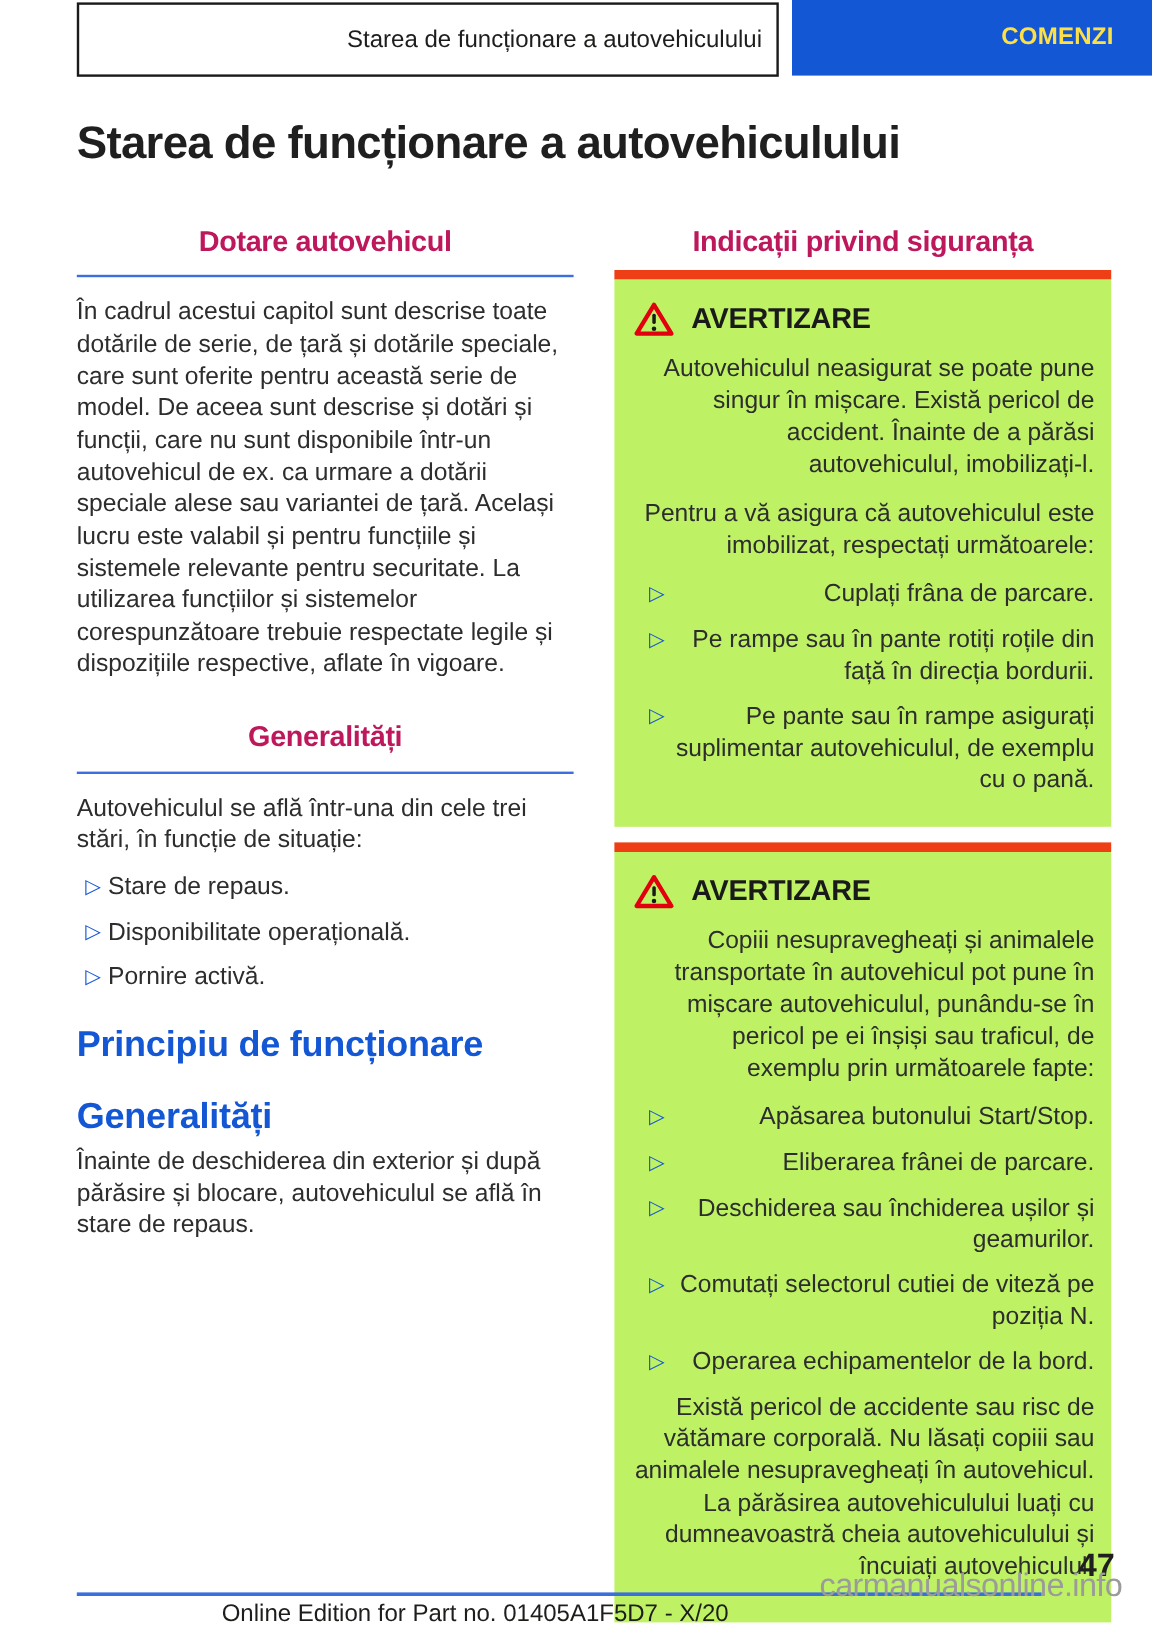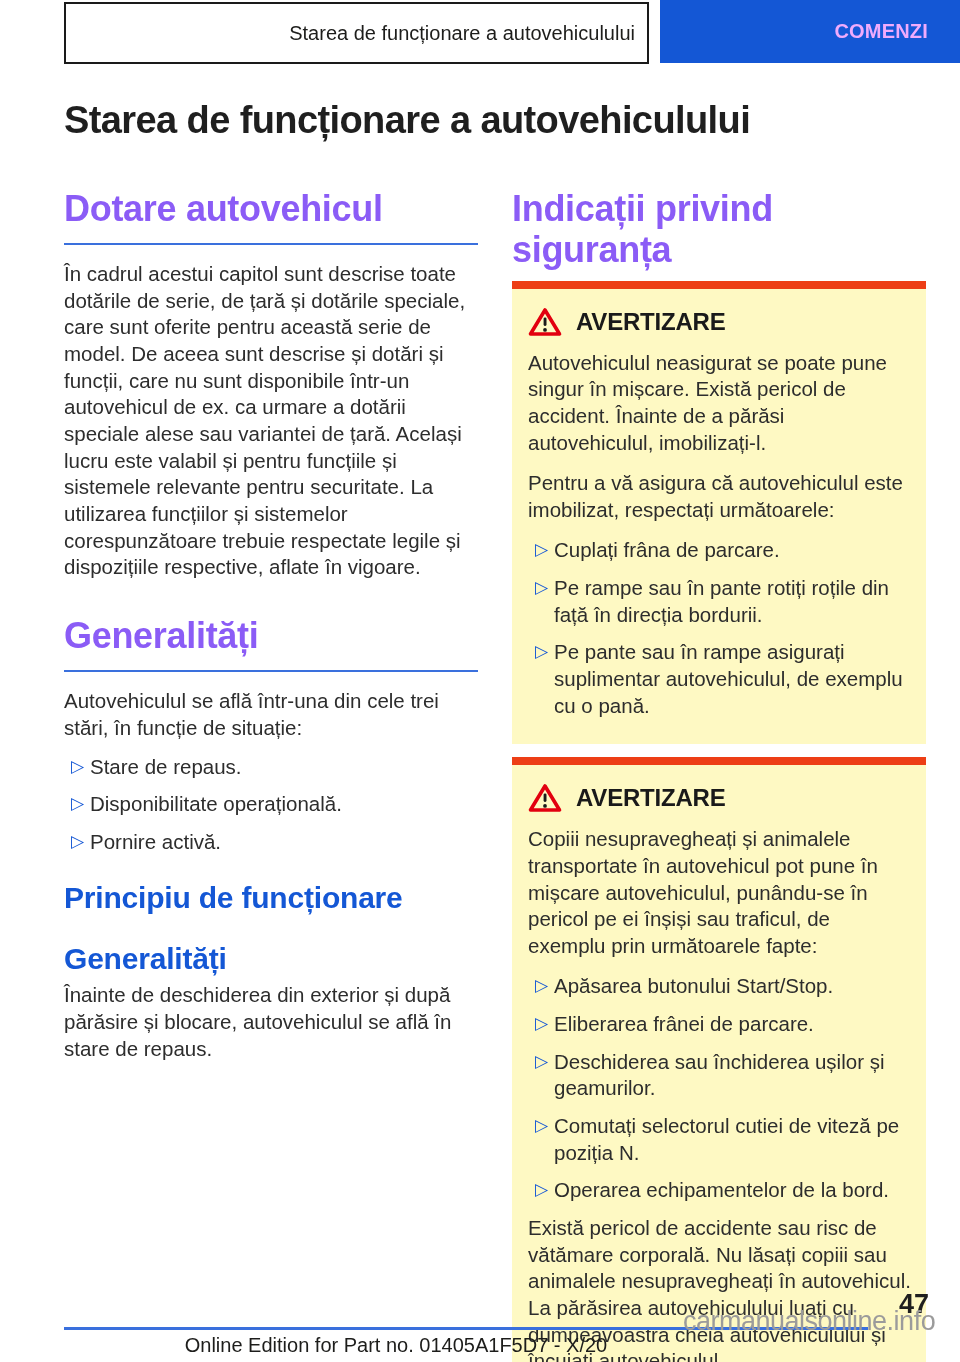--- a/index.html
+++ b/index.html
@@ -19,42 +19,42 @@
     position: absolute; left: 64px; top: 2px;
     width: 585px; height: 62px;
     border: 2px solid #1a1a1a;
     display: flex; align-items: center; justify-content: flex-end;
     padding-right: 12px;
     font-size: 20px; color: #1d1d1b;
   }
   .header-tab {
     position: absolute; left: 660px; top: 0;
     width: 300px; height: 63px;
-    background: #1457d5; color: #f0abfc;
+    background: #1457d5; color: #fde047;
     font-weight: bold; font-size: 20px;
     display: flex; align-items: center; justify-content: flex-end;
     padding-right: 32px;
     letter-spacing: 0.2px;
   }
 
   
   .content { position: absolute; top: 100px; left: 64px; width: 862px; }
   h1 {
     margin: 0 0 46px 0;
     font-size: 38px; line-height: 1.1;
     letter-spacing: -0.6px;
     color: #1f1f1f;
   }
   .columns { display: flex; gap: 34px; }
   .col { width: 414px; }
 
   h2 {
     margin: 0;
-    font-size: 36px; line-height: 1.15;
-    color: #8b5cf6; letter-spacing: -0.3px;
+    font-size: 24px; line-height: 1.15;
+    color: #be185d; letter-spacing: -0.3px; text-align: center;
   }
   h2.rule { border-bottom: 2px solid #3a70dd; padding-bottom: 14px; margin-bottom: 16px; }
   h2.plain { margin-bottom: 10px; }
   .mt { margin-top: 34px; }
   .mt-lg { margin-top: 42px; }
   h3 {
     margin: 26px 0 6px 0;
     font-size: 30px; line-height: 1.15;
     color: #1457d5; letter-spacing: -0.2px;
   }
@@ -65,21 +65,21 @@
   .marker {
     flex: 0 0 26px;
     padding-left: 7px;
     color: #1457d5; font-size: 17px; line-height: 1.5;
   }
   .bullet-text { flex: 1; }
 
   
   .warning { margin-top: 10px; margin-bottom: 13px; }
   .warning-bar { height: 8px; background: #ed3e15; }
-  .warning-body { background: #fef9c3; padding: 18px 14px 14px 16px; }
+  .warning-body { background: #bef264; padding: 18px 14px 14px 16px; text-align: right; }
   .warning-title {
     display: flex; align-items: center; gap: 14px;
     font-size: 24px; font-weight: bold; color: #1a1a1a;
     margin-bottom: 13px; letter-spacing: -0.2px;
   }
   .warning p { margin-bottom: 14px; }
   .warning p.closing { margin-bottom: 18px; }
   .warning ul.bullets { margin-bottom: 4px; }
   .warning-icon { flex: 0 0 34px; display: block; }
 

